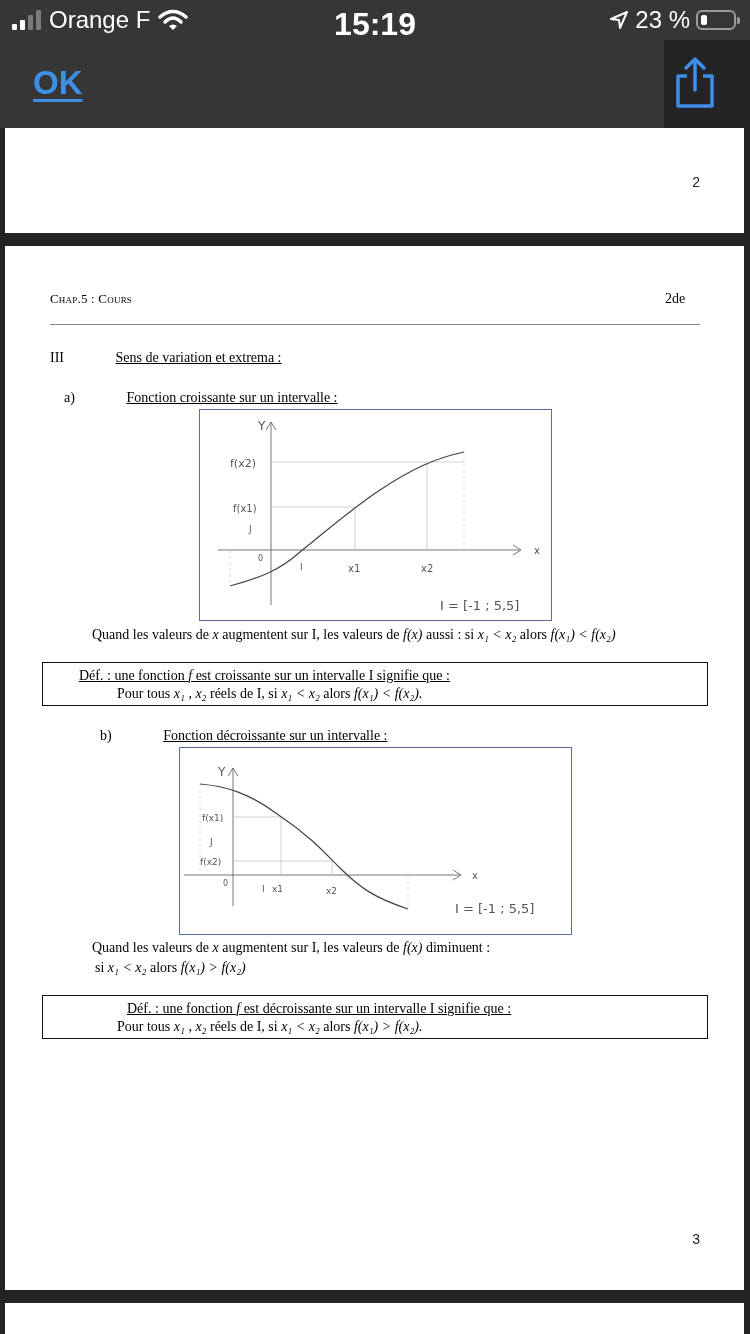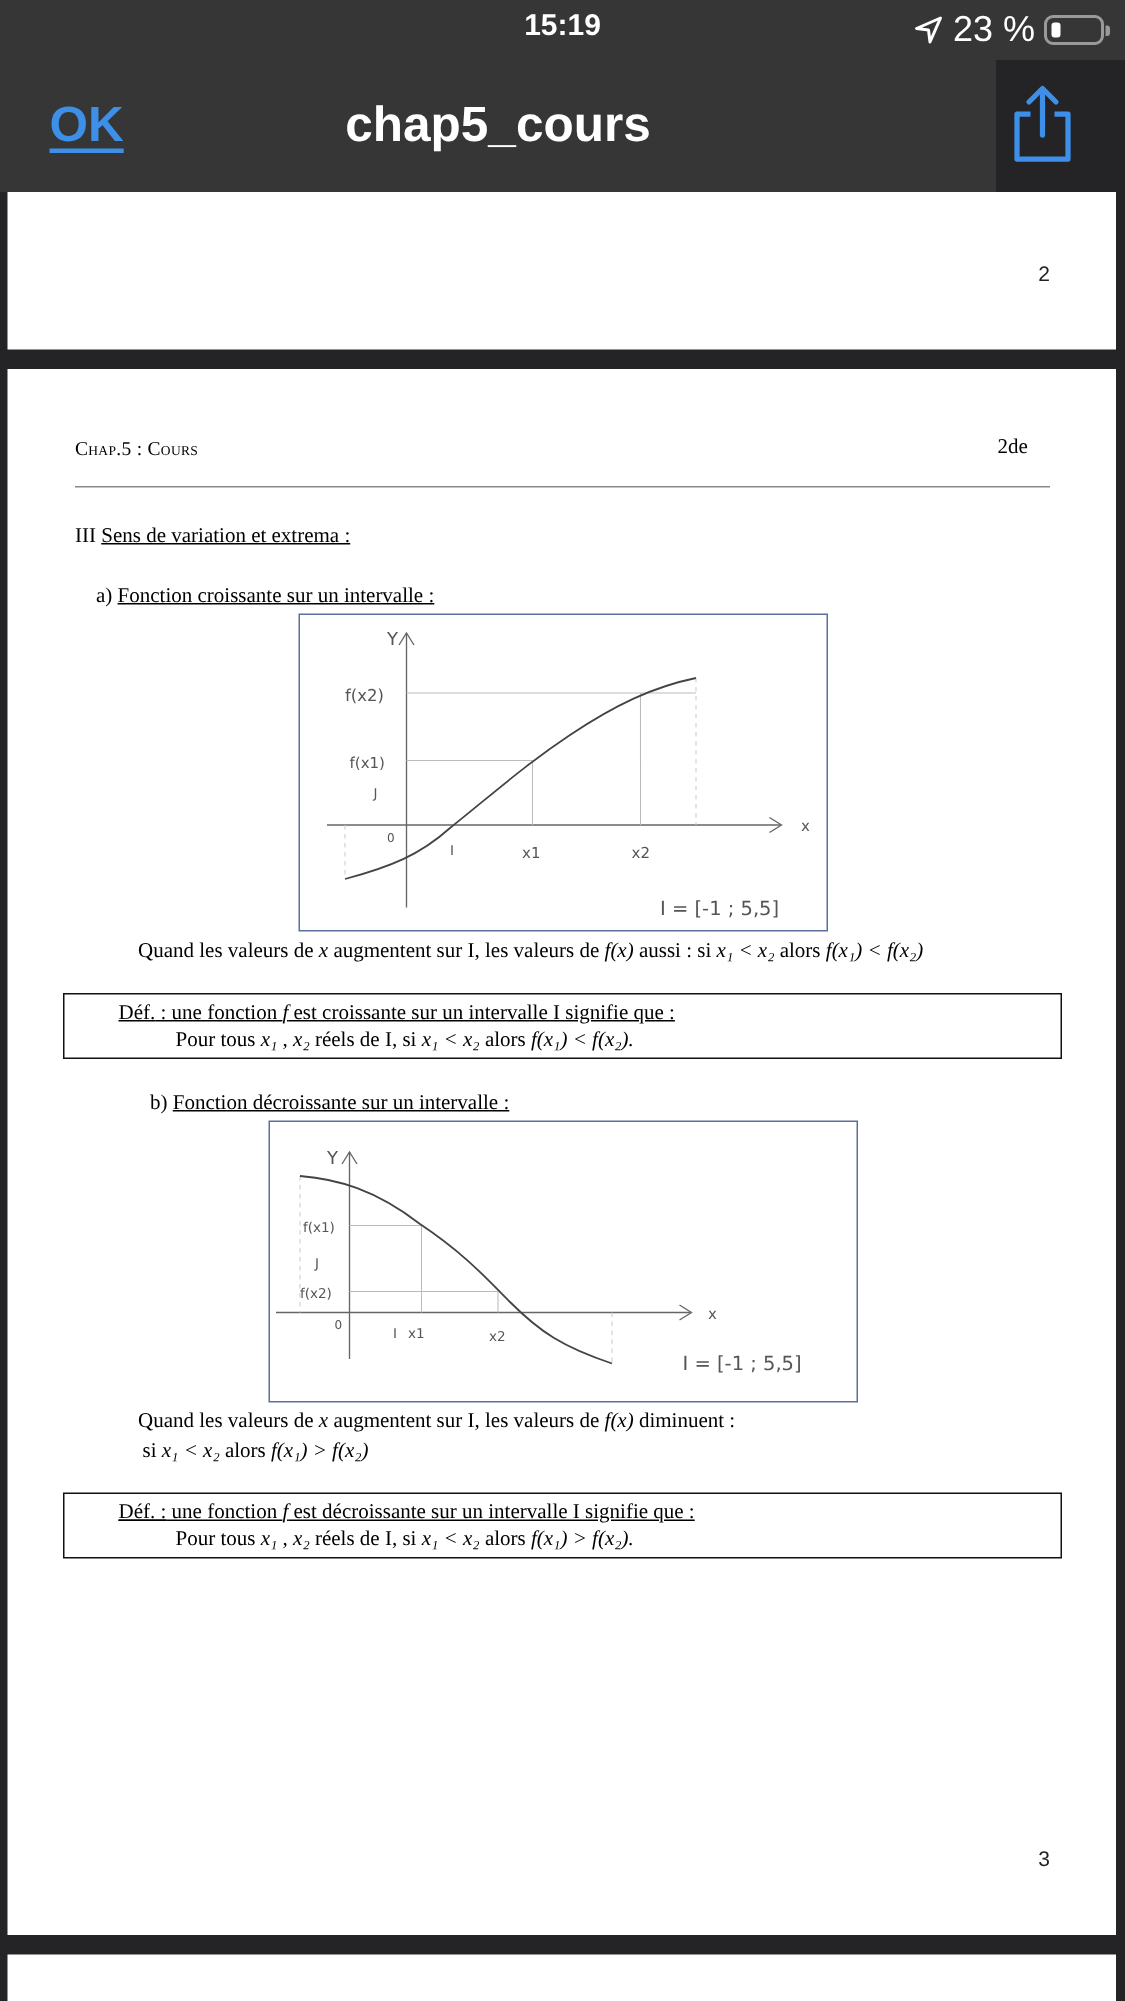--- a/index.html
+++ b/index.html
@@ -2,70 +2,83 @@
 <html><head>
 <meta charset="utf-8">
 <style>
   html, body { margin:0; padding:0; }
   body { width:750px; height:1334px; overflow:hidden; background:#242426; position:relative; font-family:"Liberation Serif", serif; }
   .statusbar { position:absolute; left:0; top:0; width:750px; height:40px; background:#363636; color:#fff; font-family:"Liberation Sans", sans-serif; }
   .sb-left { position:absolute; left:12px; top:6px; display:flex; align-items:center; font-size:24px; }
   .signal { display:flex; align-items:flex-end; gap:3px; height:20px; margin-right:8px; }
   .signal span { width:5px; background:#fff; border-radius:1px; }
   .signal span.off { background:#7a7a7a; }
-  .sb-time { position:absolute; left:0; right:0; top:6px; text-align:center; font-size:20px; font-weight:bold; }
+  .sb-time { position:absolute; left:0; right:0; top:6px; text-align:center; font-size:32px; font-weight:bold; }
   .sb-right { position:absolute; right:14px; top:6px; display:flex; align-items:center; font-size:24px; gap:6px; }
   .battery { width:40px; height:20px; border:2px solid #9a9a9a; border-radius:6px; position:relative; box-sizing:border-box; }
   .battery .fill { position:absolute; left:3px; top:3px; bottom:3px; width:6px; background:#fff; border-radius:2px; }
   .battery .nub { position:absolute; right:-6px; top:5px; width:3px; height:7px; background:#9a9a9a; border-radius:0 2px 2px 0; }
 
   .navbar { position:absolute; left:0; top:40px; width:664px; height:88px; background:#363636; font-family:"Liberation Sans", sans-serif; }
   .ok-btn { position:absolute; left:33px; top:24px; color:#3d8fe8; font-size:33px; font-weight:bold; text-decoration:underline; text-underline-offset:5px; cursor:pointer; }
   .nav-title { position:absolute; left:0; right:0; top:24px; text-align:center; color:#fff; font-size:33px; font-weight:bold; }
   .share-btn { position:absolute; left:672px; top:16px; width:46px; height:54px; cursor:pointer; }
 
   .page { position:absolute; left:5px; width:739px; background:#fff; }
   .page-num { position:absolute; right:44px; font-family:"Liberation Sans", sans-serif; font-size:14px; color:#222; }
   .hdr-left { position:absolute; left:50px; top:291px; font-size:13px; letter-spacing:0.2px; }
   .hdr-left .sc { font-variant:small-caps; }
   .hdr-right { position:absolute; left:665px; top:291px; font-size:14px; }
   .hr { position:absolute; left:50px; width:650px; top:324px; height:0; border-top:1px solid #888; }
   .sec-title { position:absolute; left:50px; top:350px; font-size:14px; }
-  u { text-decoration:underline; }
+  u { text-decoration:underline;margin-left:48px; }
   .sub-a { position:absolute; left:64px; top:390px; font-size:14px; }
   .sub-b { position:absolute; left:64px; top:728px; font-size:14px;padding-left:36px; }
 
   .graph { position:absolute; background:#fff; border:1px solid #5a6f9a; box-sizing:border-box; }
   .para { position:absolute; font-size:14px; white-space:nowrap;margin-left:12px; }
   .defbox { position:absolute; left:42px; width:666px; border:1.5px solid #111; box-sizing:border-box; font-size:14px; }
   .defbox .l1 { position:absolute; left:36px; top:5px; white-space:nowrap;text-decoration:underline; }
   .defbox .l2 { position:absolute; left:74px; top:23px; white-space:nowrap; }
   i { font-style:italic; }
   .hand { font-family:"DejaVu Sans", sans-serif; fill:#555; }
 </style>
 </head>
 <body>
 
 <div class="statusbar">
+  <div class="sb-left">
+    <div class="signal">
+      <span style="height:6px"></span>
+        <span style="height:10px"></span>
+        <span class="off" style="height:15px"></span>
+        <span class="off" style="height:20px"></span>
+    </div>
+    <span>Orange F</span>
+    <svg width="30" height="22" viewBox="0 0 30 22" style="margin-left:8px">
+      <path d="M2 8 Q15 -3 28 8" stroke="#fff" stroke-width="3.5" fill="none" stroke-linecap="round"></path>
+      <path d="M7 13 Q15 5 23 13" stroke="#fff" stroke-width="3.5" fill="none" stroke-linecap="round"></path>
+      <path d="M11 17 L15 21 L19 17 Q15 14 11 17 Z" fill="#fff"></path>
+    </svg>
+  </div>
   <div class="sb-time">15:19</div>
   <div class="sb-right">
     <svg width="20" height="20" viewBox="0 0 20 20">
       <path d="M18 2 L2 9 L10 10 L11 18 Z" fill="none" stroke="#fff" stroke-width="2" stroke-linejoin="round"></path>
     </svg>
     <span>23 %</span>
     <div class="battery">
         <div class="fill"></div>
         <div class="nub"></div>
       </div>
   </div>
 </div>
 
 <div class="navbar">
   <div class="ok-btn">OK</div>
-  <div class="nav-title">chap5_cours</div>
   <svg class="share-btn" viewBox="0 0 46 54">
     <path d="M15 20 H6 V50 H40 V20 H31" fill="none" stroke="#3d8fe8" stroke-width="3.5" stroke-linejoin="round"></path>
     <path d="M23 34 V4" stroke="#3d8fe8" stroke-width="3.5" stroke-linecap="round"></path>
     <path d="M14 12 L23 3 L32 12" fill="none" stroke="#3d8fe8" stroke-width="3.5" stroke-linecap="round" stroke-linejoin="round"></path>
   </svg>
 </div>
 
 <div class="page" style="top:128px;height:105px;">
   <div class="page-num" style="top:46px;">2</div>
 </div>

